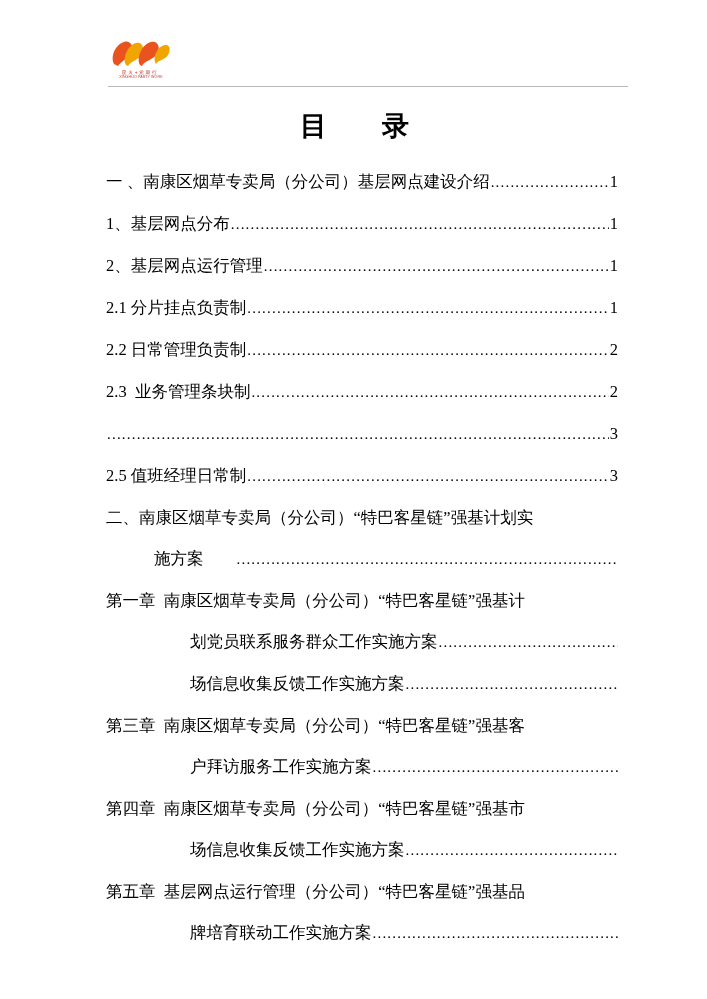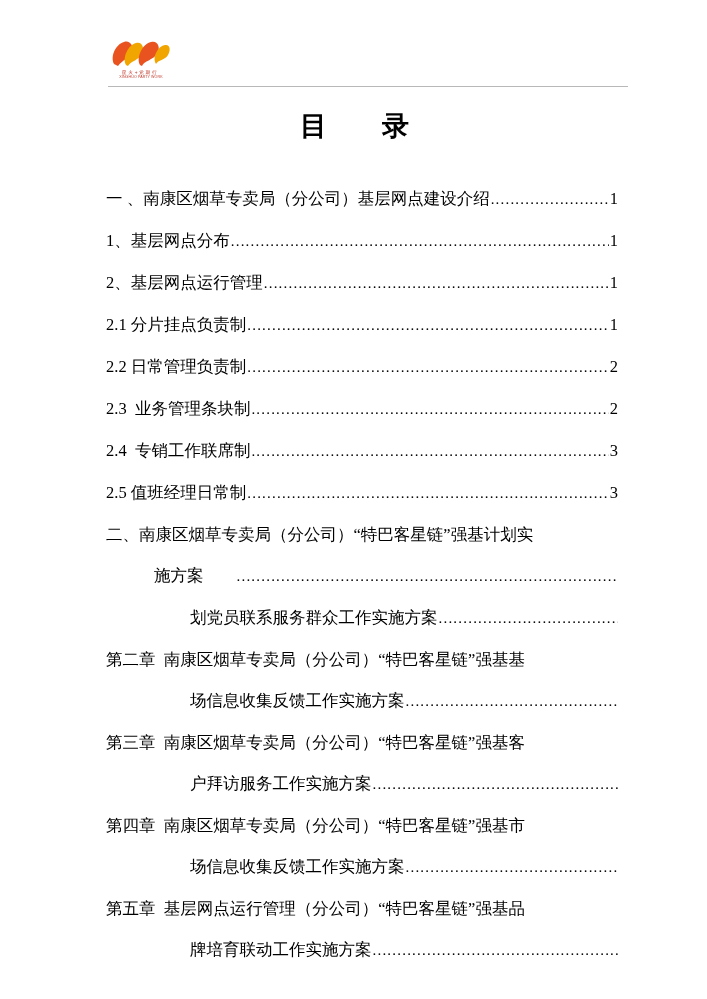--- a/index.html
+++ b/index.html
@@ -82,21 +82,21 @@
     text-align: center;
     font-size: 27px;
     font-weight: bold;
     letter-spacing: 14px;
     font-family: "Liberation Serif", "DejaVu Serif", serif;
   }
 
   
   .toc {
     position: absolute;
-    top: 178px;
+    top: 161px;
     left: 98px;
     width: 512px;
     font-size: 16.5px;
     line-height: 41px;
     text-align: right;
   }
   .toc-entry {
     display: block;
     position: relative;
     white-space: nowrap;
@@ -194,21 +194,20 @@
       </div>
       <div class="toc-entry">
         <div class="toc-line">
           <span class="toc-label">2.3  业务管理条块制</span>
           <span class="toc-dots">........................................................................................................................................................................................................</span>
           <span class="toc-page">2</span>
         </div>
       </div>
       <div class="toc-entry">
         <div class="toc-line">
-          <span class="toc-label">2.4  专销工作联席制</span>
           <span class="toc-dots">........................................................................................................................................................................................................</span>
           <span class="toc-page">3</span>
         </div>
       </div>
       <div class="toc-entry">
         <div class="toc-line">
           <span class="toc-label">2.5 值班经理日常制</span>
           <span class="toc-dots">........................................................................................................................................................................................................</span>
           <span class="toc-page">3</span>
         </div>
@@ -216,29 +215,29 @@
       <div class="toc-entry">
         <div class="wrap-line">
           <span class="toc-label">二、南康区烟草专卖局（分公司）“特巴客星链”强基计划实</span>
         </div>
         <div class="toc-line indent-1">
           <span class="toc-label">施方案</span>
           <span class="toc-dots">........................................................................................................................................................................................................</span>
         </div>
       </div>
       <div class="toc-entry">
+        <div class="wrap-line">
+          <span class="toc-label">第一章  南康区烟草专卖局（分公司）“特巴客星链”强基计</span>
+        </div>
         <div class="toc-line indent-2">
           <span class="toc-label">划党员联系服务群众工作实施方案</span>
           <span class="toc-dots">........................................................................................................................................................................................................</span>
         </div>
       </div>
       <div class="toc-entry">
-        <div class="wrap-line">
-          <span class="toc-label">第二章  南康区烟草专卖局（分公司）“特巴客星链”强基基</span>
-        </div>
         <div class="toc-line indent-2">
           <span class="toc-label">场信息收集反馈工作实施方案</span>
           <span class="toc-dots">........................................................................................................................................................................................................</span>
         </div>
       </div>
       <div class="toc-entry">
         <div class="wrap-line">
           <span class="toc-label">第三章  南康区烟草专卖局（分公司）“特巴客星链”强基客</span>
         </div>
         <div class="toc-line indent-2">

